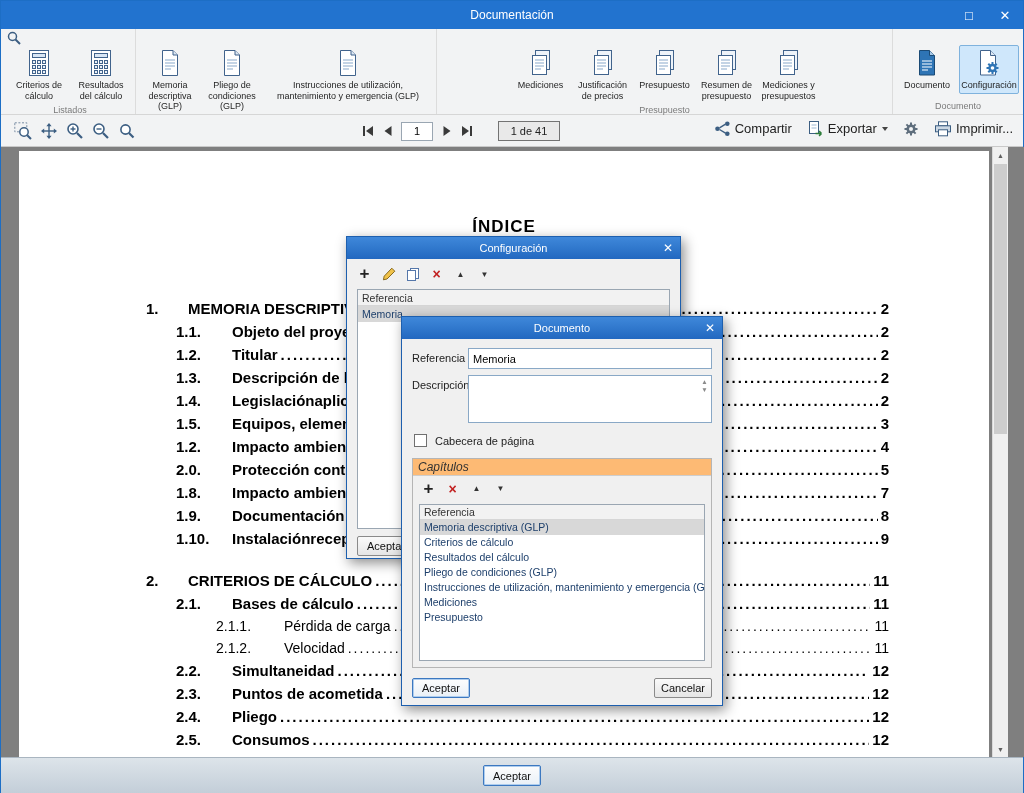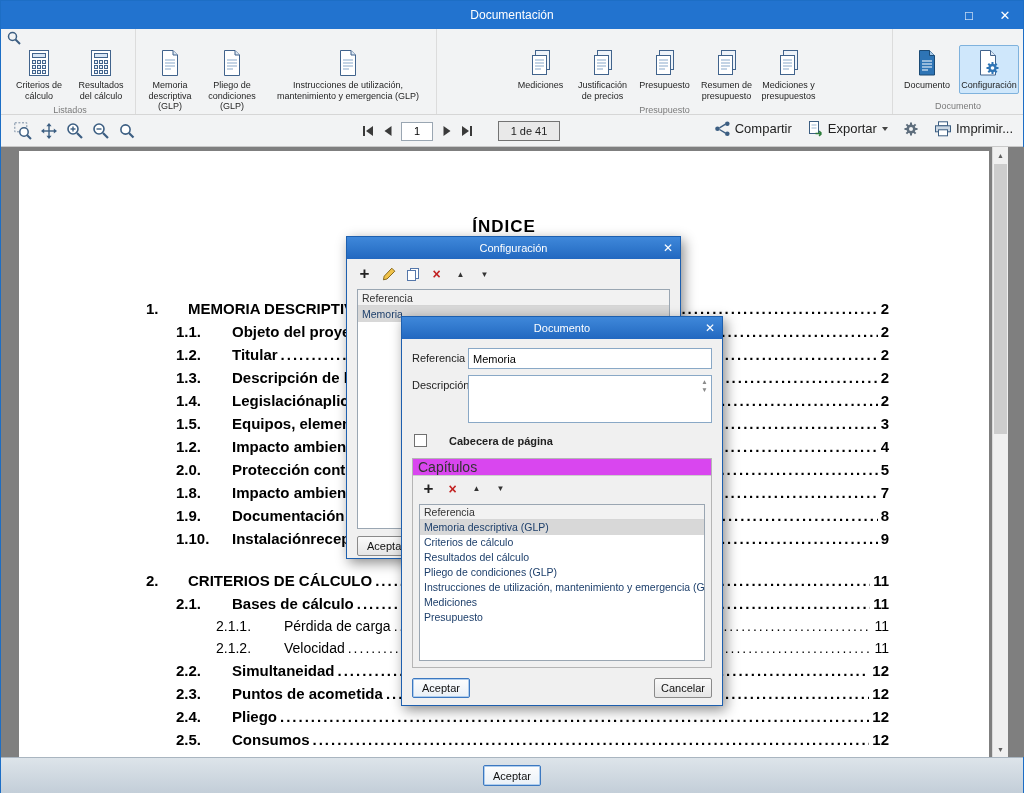--- a/index.html
+++ b/index.html
@@ -90,24 +90,24 @@
   .lrow.selected { background:#d8d8d8; }
   .cfg-accept { margin:7px 10px; }
 
   .dlg-body { padding:9px 10px 0; }
   .frow { display:flex; margin-bottom:6px; }
   .flabel { width:56px; font-size:11px; color:#222; padding-top:4px; flex:none; }
   .finput { flex:1; height:21px; border:1px solid #89a8c6; background:#fff; font-size:11px; padding:0 4px; font-family:"Liberation Sans",sans-serif; }
   .ftext { flex:1; height:48px; border:1px solid #89a8c6; background:#fff; position:relative; }
   .ftext textarea { width:100%; height:100%; border:none; outline:none; resize:none; font-size:11px; padding:2px 15px 2px 4px; font-family:"Liberation Sans",sans-serif; }
   .mini-scroll { position:absolute; right:0; top:0; width:13px; text-align:center; color:#8a8a8a; font-size:6.5px; line-height:8px; padding-top:2px; }
-  .cbrow { display:flex; align-items:center; gap:22px; margin:11px 0 11px 2px; font-size:11px; color:#222;font-weight:bold; }
+  .cbrow { display:flex; align-items:center; gap:8px; margin:11px 0 11px 2px; font-size:11px; color:#222; }
   .checkbox { width:13px; height:13px; background:#fff; border:1px solid #707070; flex:none; }
   .capitulos { height:210px; border:1px solid #b5b5b5; background:#f0f0f0; position:relative; }
-  .cap-header { height:17px; background:#d946ef; border-bottom:1px solid #cdcdcd; font-size:14px; line-height:16px; padding-left:5px; color:#333; }
+  .cap-header { height:17px; background:#fdba74; border-bottom:1px solid #cdcdcd; font-size:12px; line-height:16px; padding-left:5px; color:#333;font-style:italic; }
   .cap-toolbar { height:25px; padding:0 8px; }
   .cap-list { position:absolute; left:6px; right:6px; top:45px; bottom:6px; background:#fff; border:1px solid #9aa6b2; overflow:hidden; font-size:10.5px; }
   .cap-list .lheader, .cap-list .lrow { height:15px; line-height:15px; }
   .dlg-buttons { position:absolute; left:10px; right:10px; bottom:7px; display:flex; justify-content:space-between; }
 
   svg { display:block; }
 </style>
 </head>
 <body>
 

